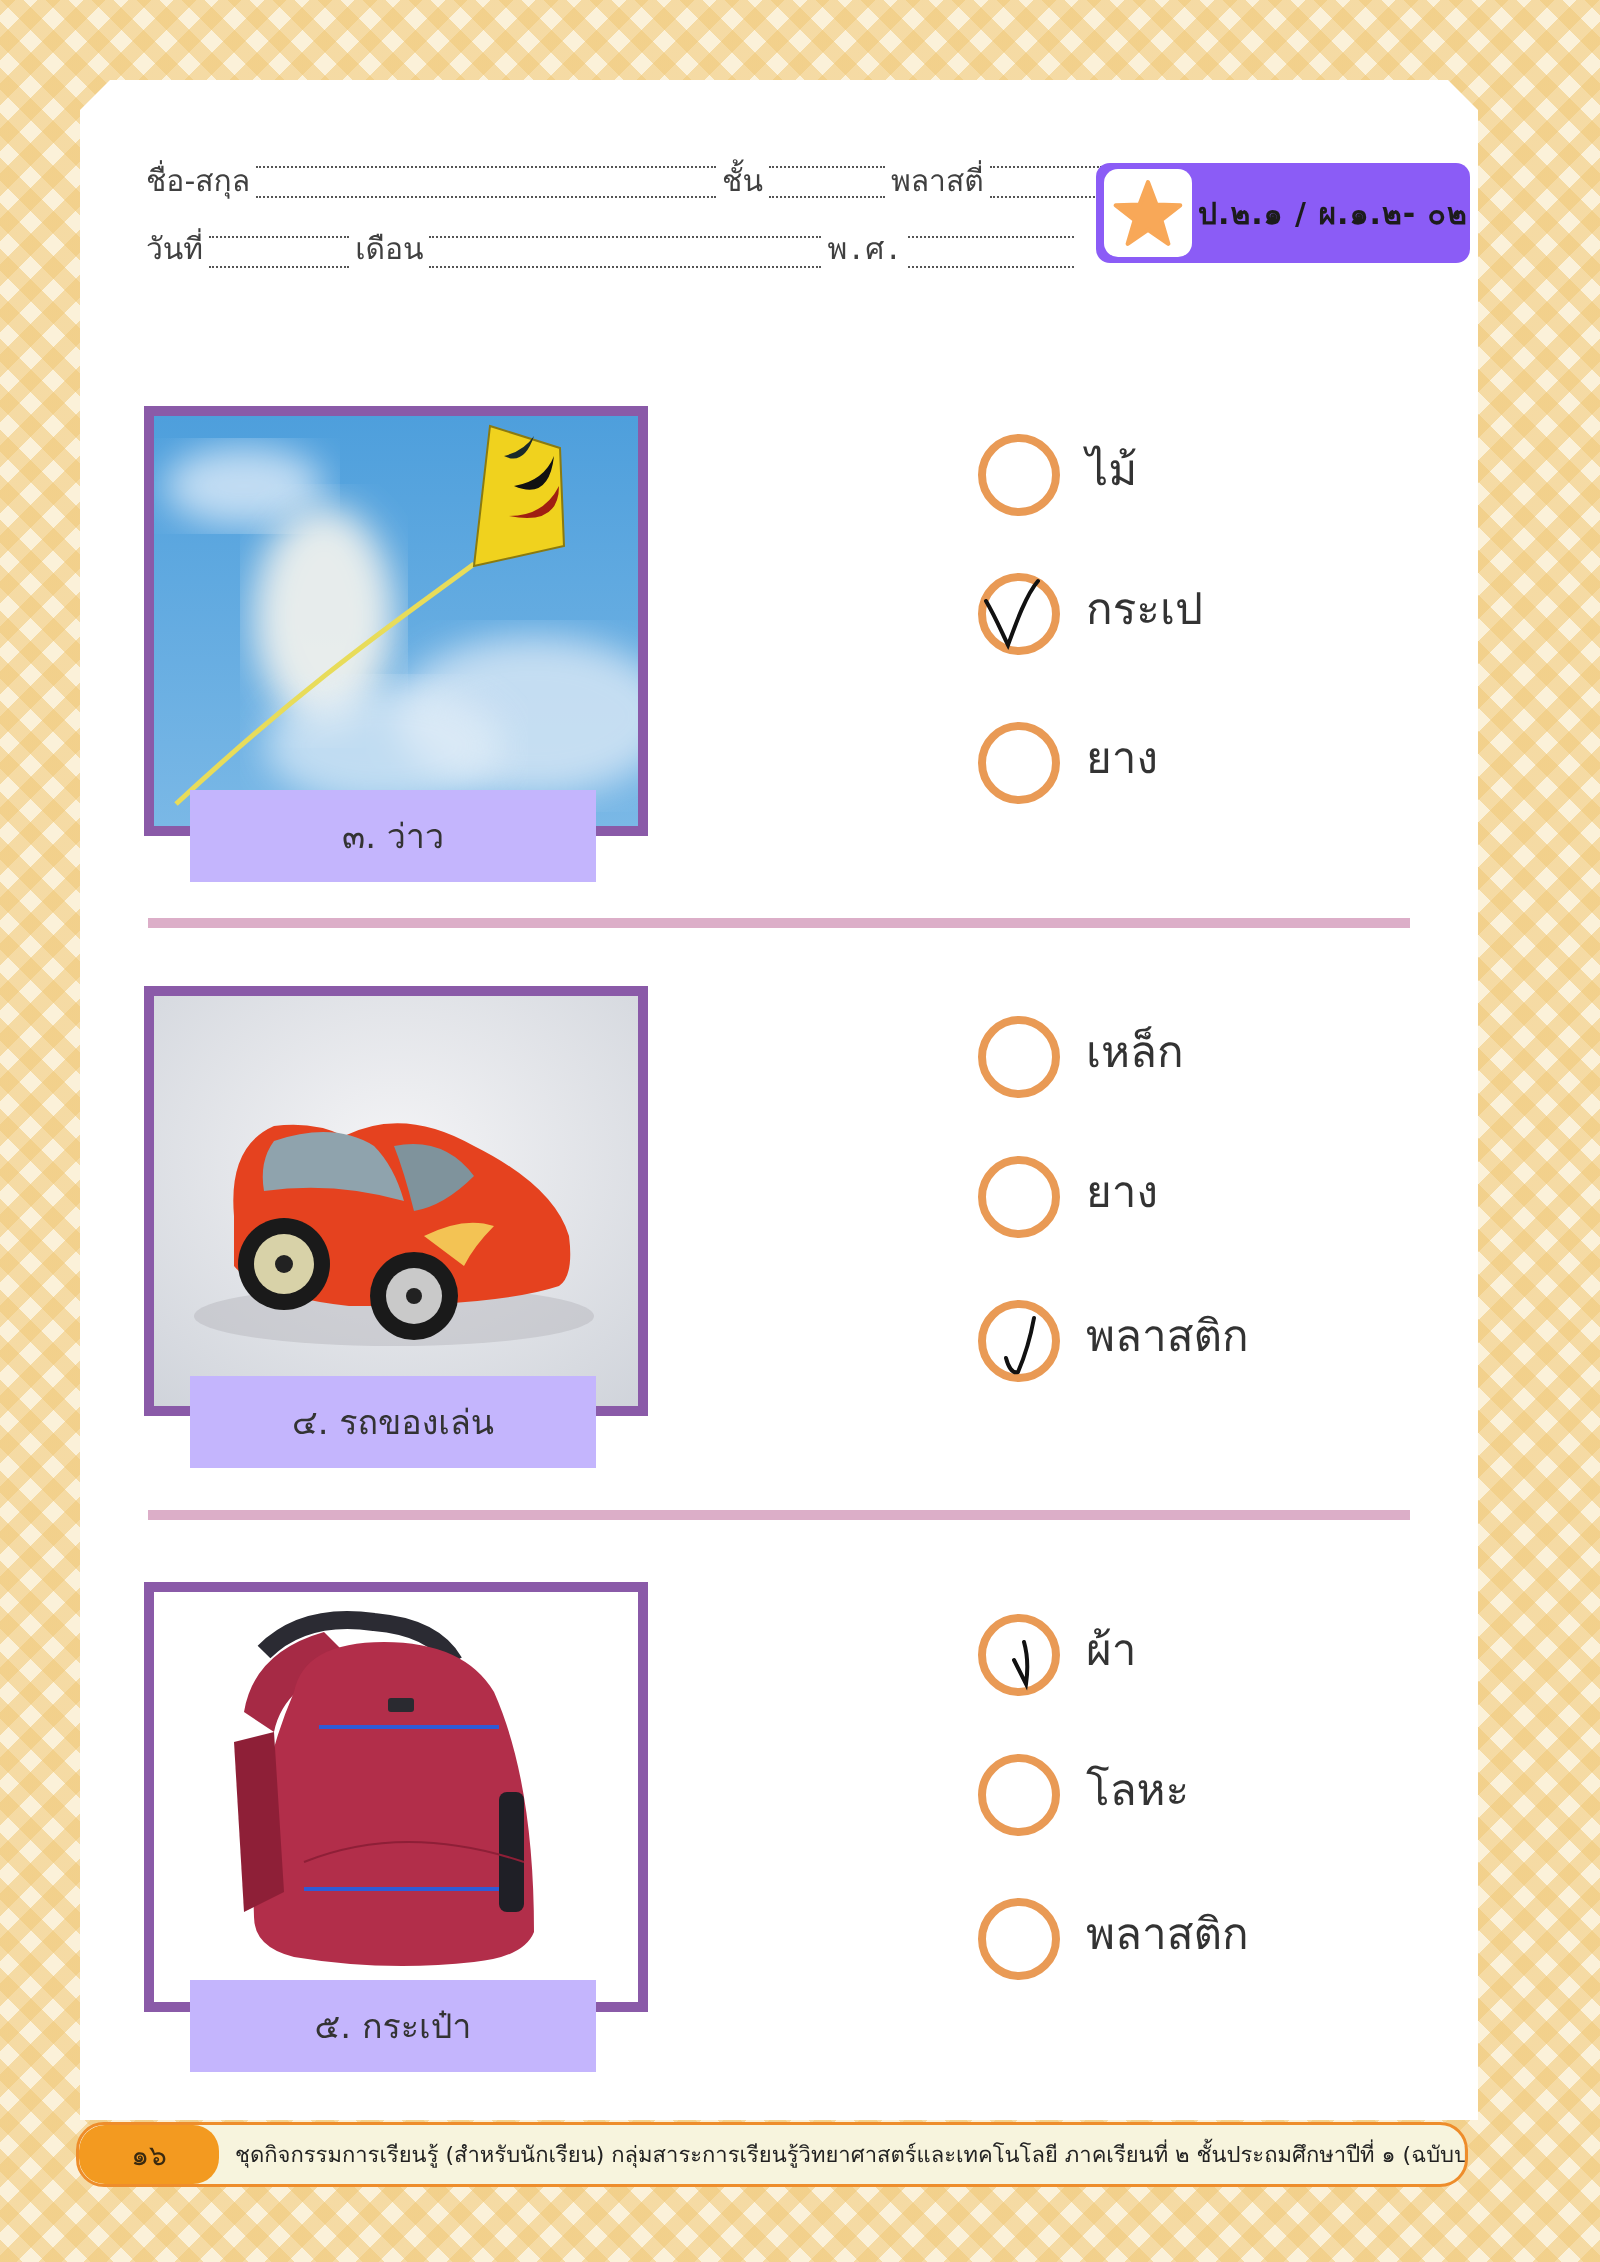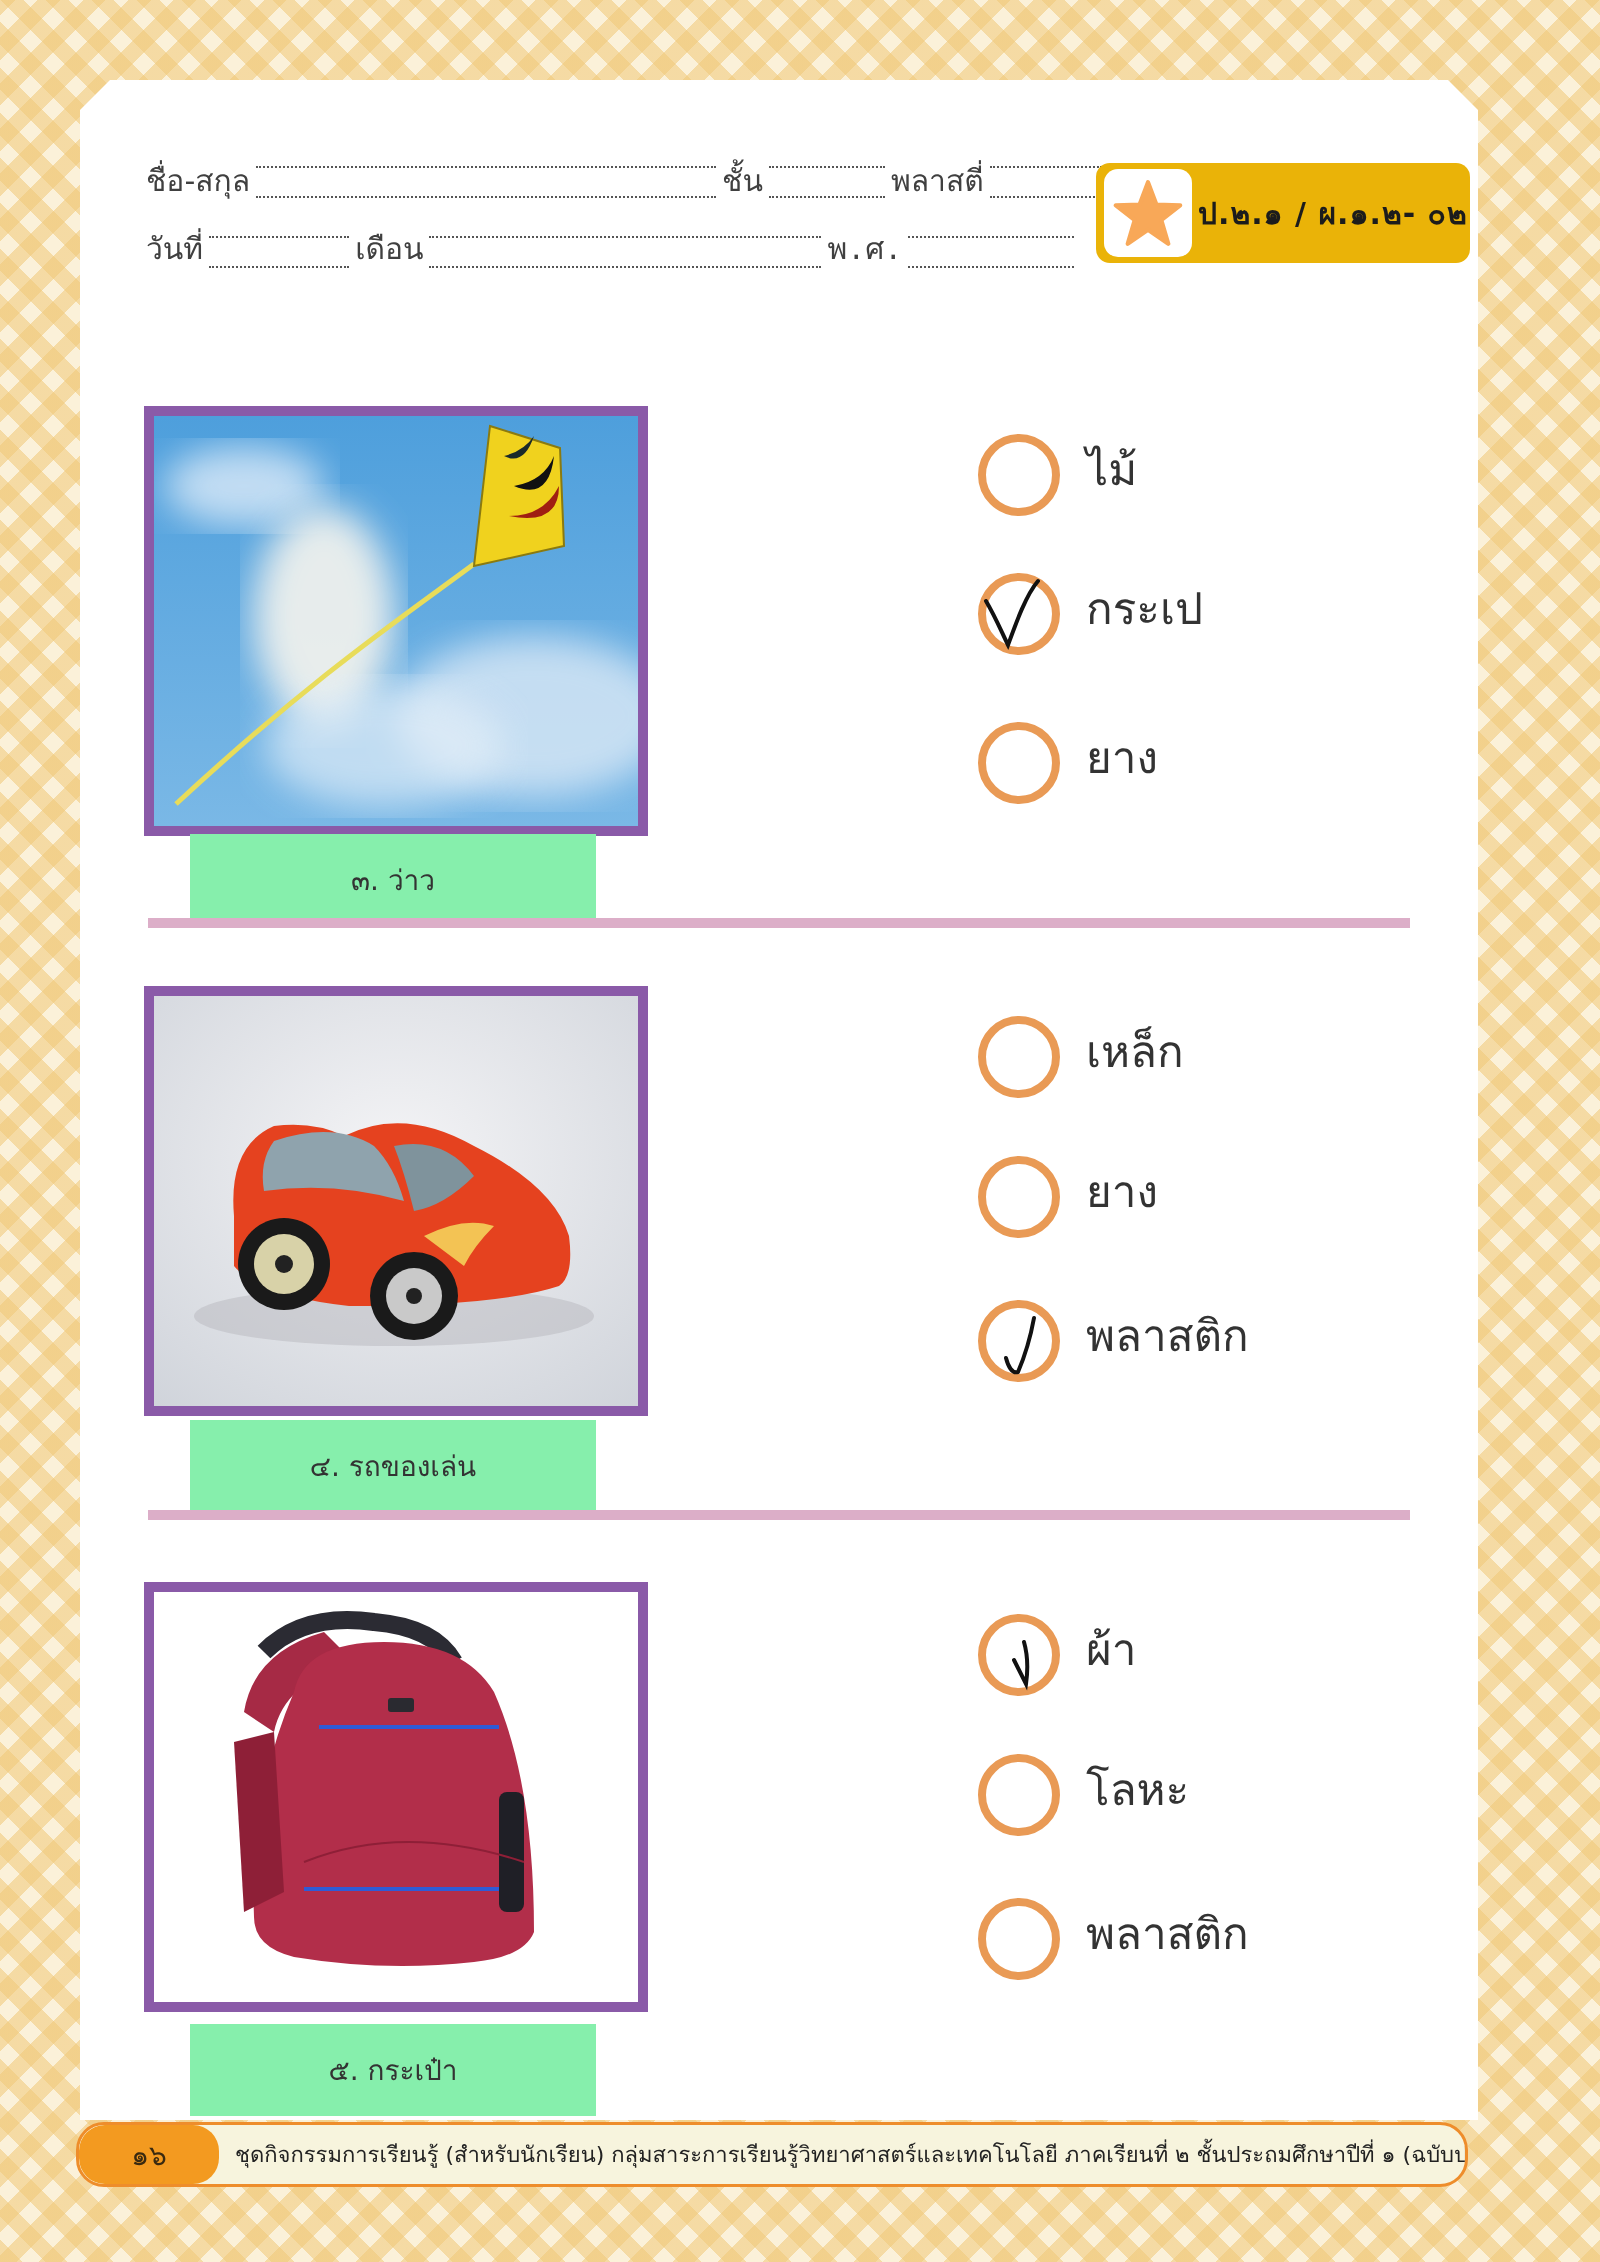--- a/index.html
+++ b/index.html
@@ -24,39 +24,39 @@
   .form-label { font-size: 30px; color: #404040; line-height: 1; padding-bottom: 4px; white-space: nowrap; }
   .dots { height: 36px; position: relative; margin: 0 6px; }
   .dots::before, .dots::after {
     content: ""; position: absolute; left: 0; right: 0; border-top: 2px dotted #555;
   }
   .dots::before { top: 2px; }
   .dots::after { bottom: 2px; }
 
   .badge {
     position: absolute; left: 1096px; top: 163px; width: 374px; height: 100px;
-    background: #eab308; border-radius: 14px;
+    background: #8b5cf6; border-radius: 14px;
     display: flex; align-items: center;
   }
   .badge-star-box {
     width: 88px; height: 88px; margin-left: 8px; background: #fff; border-radius: 14px;
     display: flex; align-items: center; justify-content: center;
   }
   .badge-code { font-size: 30px; font-weight: bold; color: #1c1c1c; margin-left: 6px; letter-spacing: 1px; white-space: nowrap; }
 
   
   .photo-frame {
     position: absolute; left: 144px; width: 504px; height: 430px;
     border: 10px solid #8a5aa8; overflow: hidden;
   }
   .caption {
     position: absolute; left: 190px; width: 406px; height: 92px;
-    background: #86efac;
+    background: #c4b5fd;
     display: flex; align-items: center; justify-content: center;
-    font-size: 28px; color: #333; margin-top: 44px;
+    font-size: 34px; color: #333;
   }
   .divider { position: absolute; left: 148px; width: 1262px; height: 10px; background: #dcaec8; }
   .choice { position: absolute; left: 978px; display: flex; height: 86px; }
   .circle {
     width: 82px; height: 82px; border-radius: 50%; border: 8px solid #e99a55;
     position: relative; flex: none;
   }
   .circle svg { position: absolute; left: -8px; top: -8px; }
   .choice-label { font-size: 44px; color: #333; margin-left: 26px; white-space: nowrap; }
 

